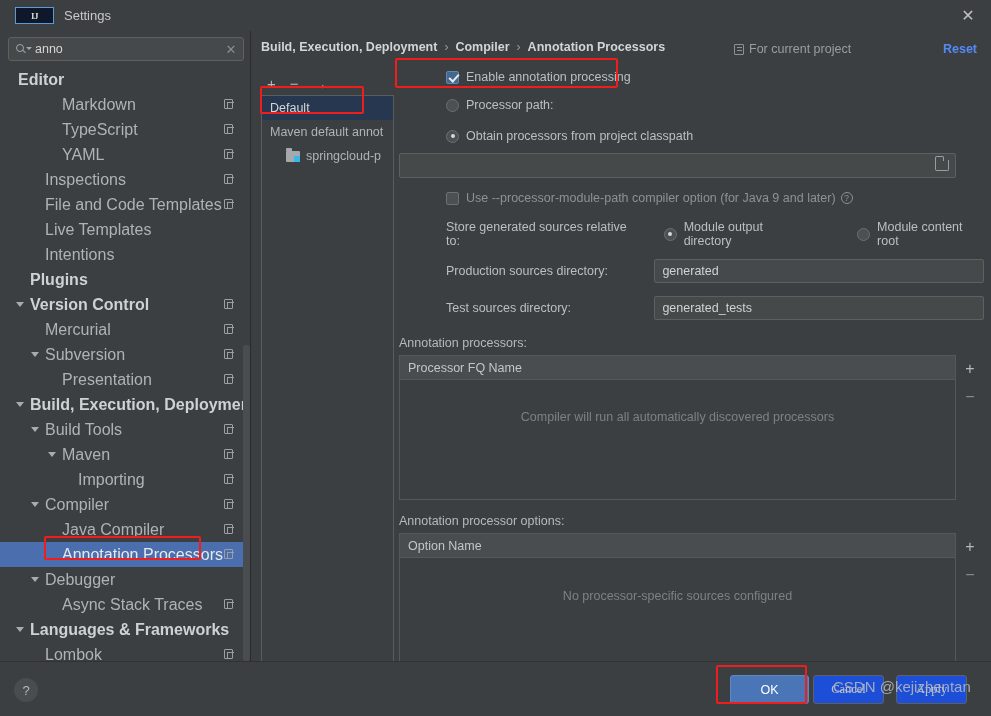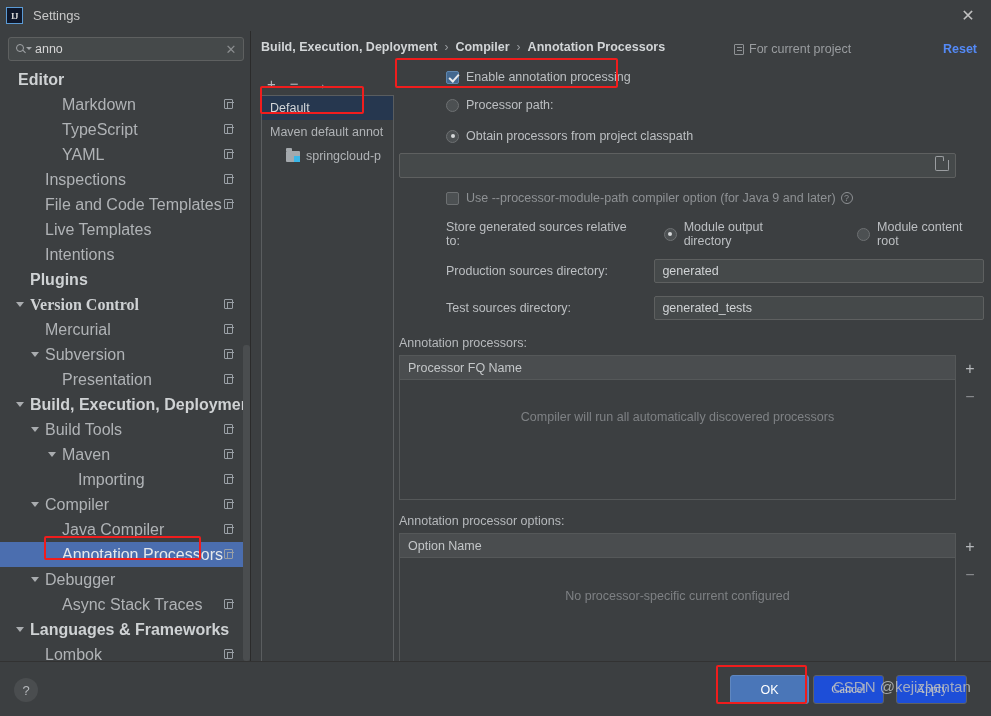--- a/index.html
+++ b/index.html
@@ -18,21 +18,21 @@
     font-size: 12px;
   }
 
   
   .titlebar {
     position: absolute; left: 0; top: 0; width: 991px; height: 31px;
     background: #3c3f41;
     display: flex; align-items: center;
   }
   .ij-logo {
-    width: 17px; height: 17px; margin-left: 6px;
+    width: 39px; height: 17px; margin-left: 15px;
     border: 1px solid #5b9bd5;
     background: #0f172a;
     color: #dcdcdc;
     font-size: 9px; font-weight: bold;
     display: flex; align-items: center; justify-content: center;
     letter-spacing: -0.5px;
     font-family: "Liberation Serif", serif;
   }
   .title-text {
     margin-left: 10px; font-size: 13px; color: #c8c8c8;
@@ -335,21 +335,21 @@
           <span class="lbl" style="margin-left: 45px;">Live Templates</span>
         </div>
         <div class="tree-row">
           <span class="lbl" style="margin-left: 45px;">Intentions</span>
         </div>
         <div class="tree-row bold">
           <span class="lbl" style="margin-left: 30px;">Plugins</span>
         </div>
         <div class="tree-row bold">
           <span class="arrow" style="left: 16px;"></span>
-          <span class="lbl" style="margin-left: 30px; font-family: Liberation Serif, serif;">Version Control</span>
+          <span class="lbl" style="margin-left: 30px;">Version Control</span>
           <span class="copy-ico"></span>
         </div>
         <div class="tree-row">
           <span class="lbl" style="margin-left: 45px;">Mercurial</span>
           <span class="copy-ico"></span>
         </div>
         <div class="tree-row">
           <span class="arrow" style="left: 31px;"></span>
           <span class="lbl" style="margin-left: 45px;">Subversion</span>
           <span class="copy-ico"></span>
@@ -508,21 +508,21 @@
           <div class="tbl-btn minus">−</div>
         </div>
       </div>
 
       <div class="sect-label" style="margin-top:14px;">Annotation processor options:</div>
       <div style="position:relative;margin-top:5px;width:585px;">
         <div class="table" style="width:557px;height:140px;">
           <div class="thead">
             <div class="th" style="width:277px;">Option Name</div>
           </div>
-          <div class="tbody-empty" style="height:115px;padding-bottom:40px;">No processor-specific current configured</div>
+          <div class="tbody-empty" style="height:115px;padding-bottom:40px;">No processor-specific sources configured</div>
         </div>
         <div class="tbl-btns" style="left:557px;">
           <div class="tbl-btn">+</div>
           <div class="tbl-btn minus">−</div>
         </div>
       </div>
 
     </div>
   </div>
 

